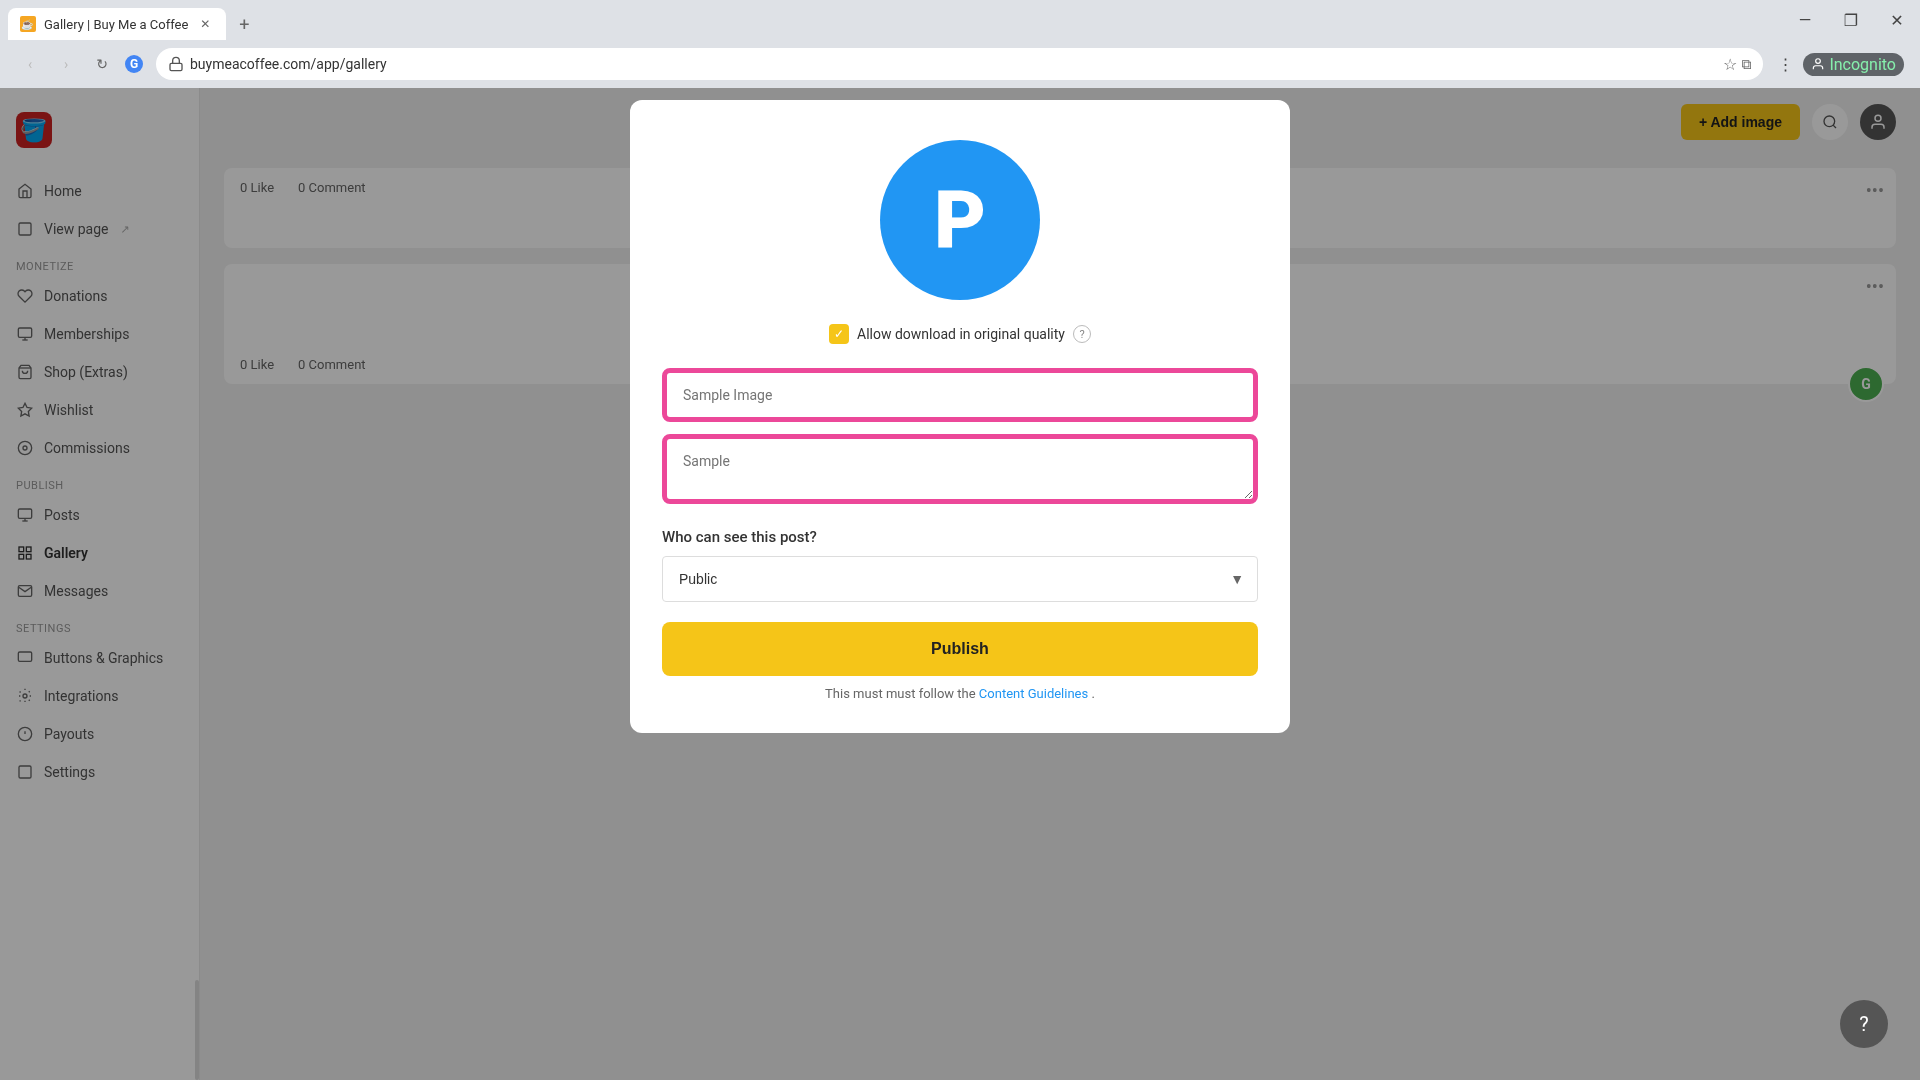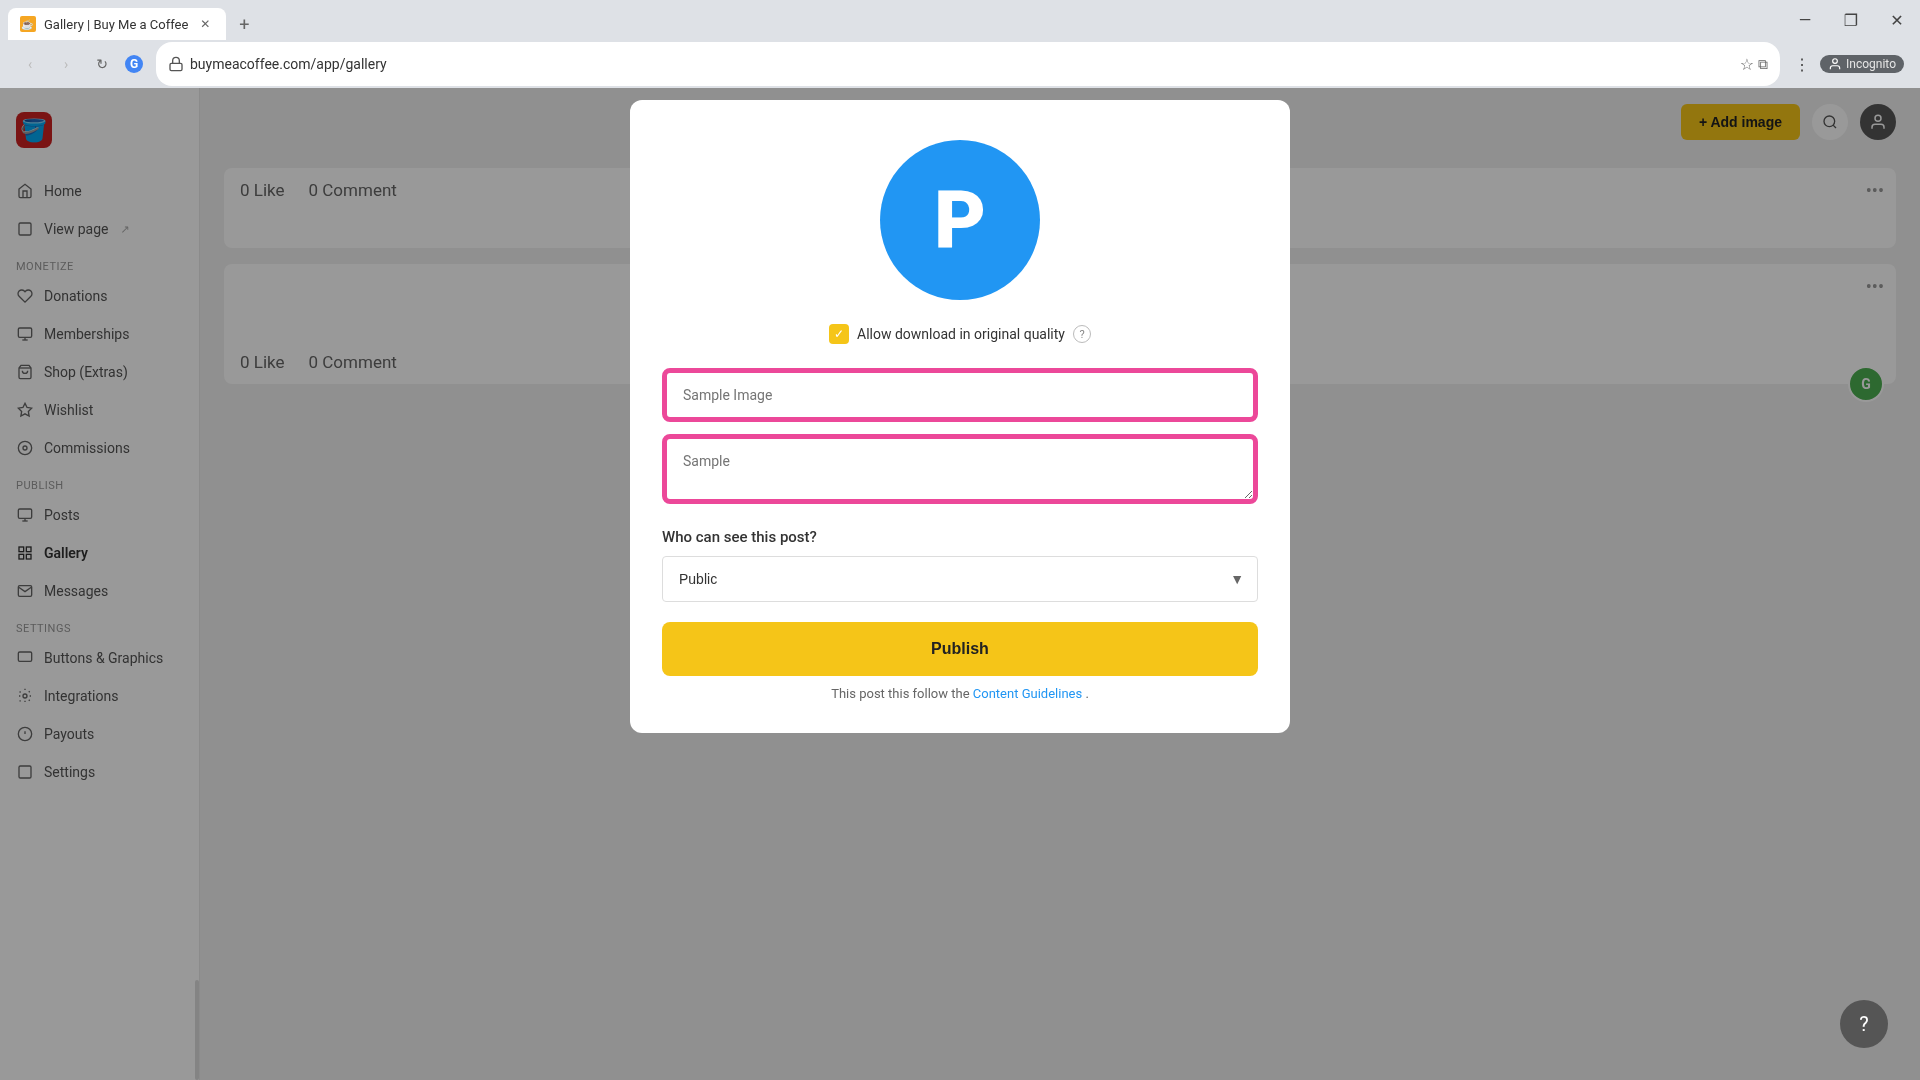--- a/index.html
+++ b/index.html
@@ -115,21 +115,21 @@
       display: flex;
       align-items: center;
       justify-content: center;
       color: #666;
       cursor: pointer;
       font-size: 14px;
     }
     .nav-btn.disabled { color: #bbb; cursor: default; }
     .address-input-container {
       flex: 1;
-      height: 44px;
+      height: 32px;
       border-radius: 16px;
       background: #fff;
       display: flex;
       align-items: center;
       padding: 0 12px;
       gap: 6px;
     }
     .address-text {
       font-size: 14px;
       color: #333;
@@ -156,22 +156,22 @@
       cursor: pointer;
       font-size: 16px;
     }
     .incognito-badge {
       display: flex;
       align-items: center;
       gap: 4px;
       background: #5f6368;
       border-radius: 12px;
       padding: 2px 8px;
-      color: #e5e5e5;
-      font-size: 12px;
+      color: #86efac;
+      font-size: 16px;
     }
 
     
     .app-layout {
       display: flex;
       height: calc(1080px - 88px);
       position: relative;
     }
 
     
@@ -277,21 +277,21 @@
       color: #999;
       cursor: pointer;
       font-size: 18px;
     }
     .card-stats {
       display: flex;
       align-items: center;
       gap: 24px;
       padding: 12px 16px;
       color: #666;
-      font-size: 17px;
+      font-size: 13px;
     }
 
     
     .modal-overlay {
       position: absolute;
       top: -88px;
       left: 0;
       right: 0;
       bottom: 0;
       background: rgba(0,0,0,0.4);
@@ -751,21 +751,21 @@
           </select>
           <div class="select-chevron">▼</div>
         </div>
       </div>
 
       
       <button class="publish-btn">Publish</button>
 
       
       <div class="content-guidelines">
-        <span>This post this follow the</span>
+        <span>This must must follow the</span>
         <a href="#">Content Guidelines</a>
         <span>.</span>
       </div>
 
     </div>
   </div>
 
 </div>
 
 <div class="help-fab">

